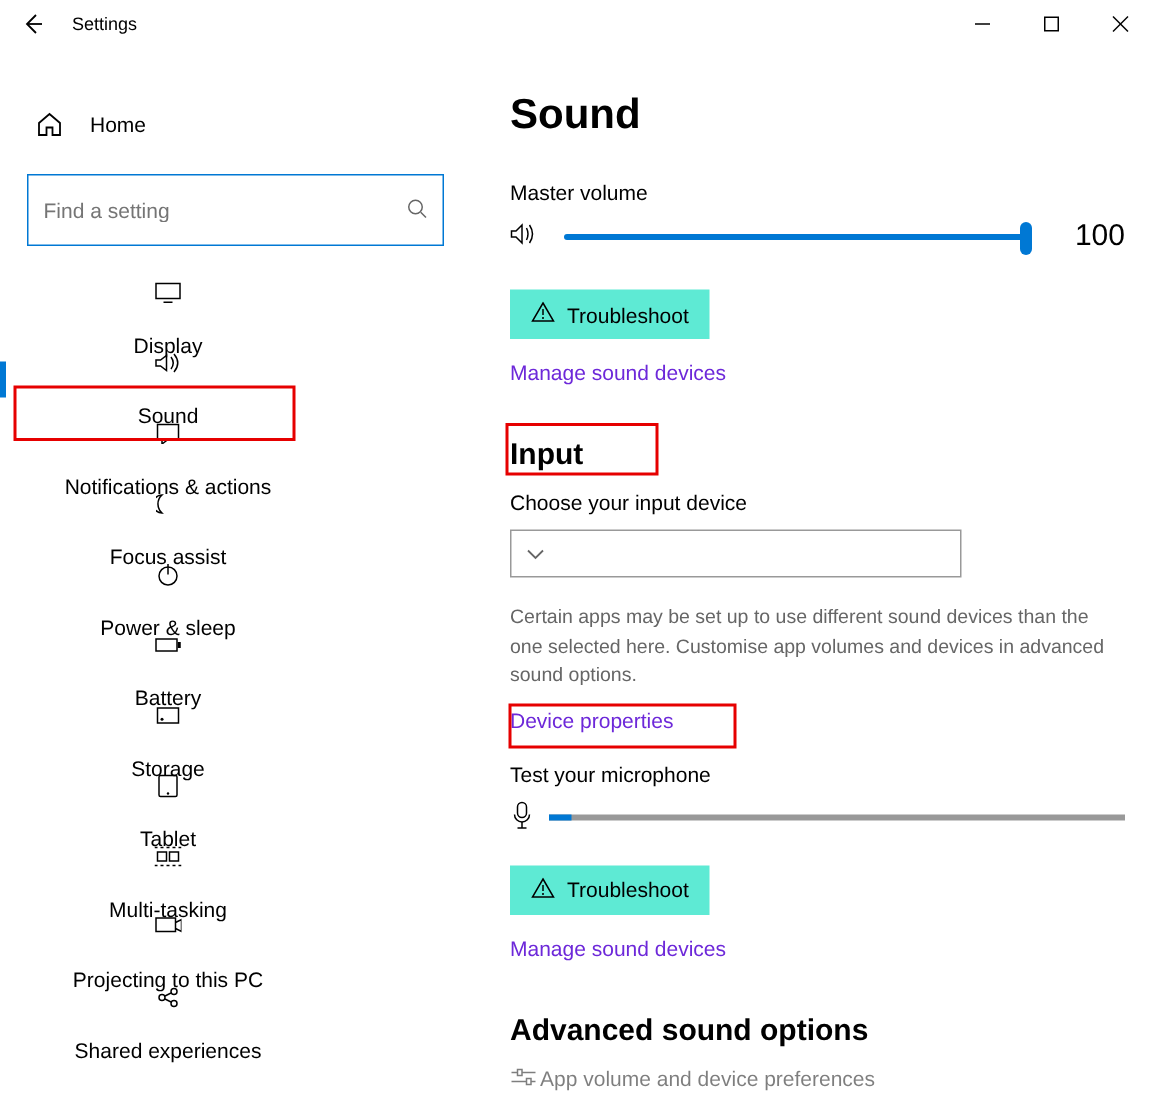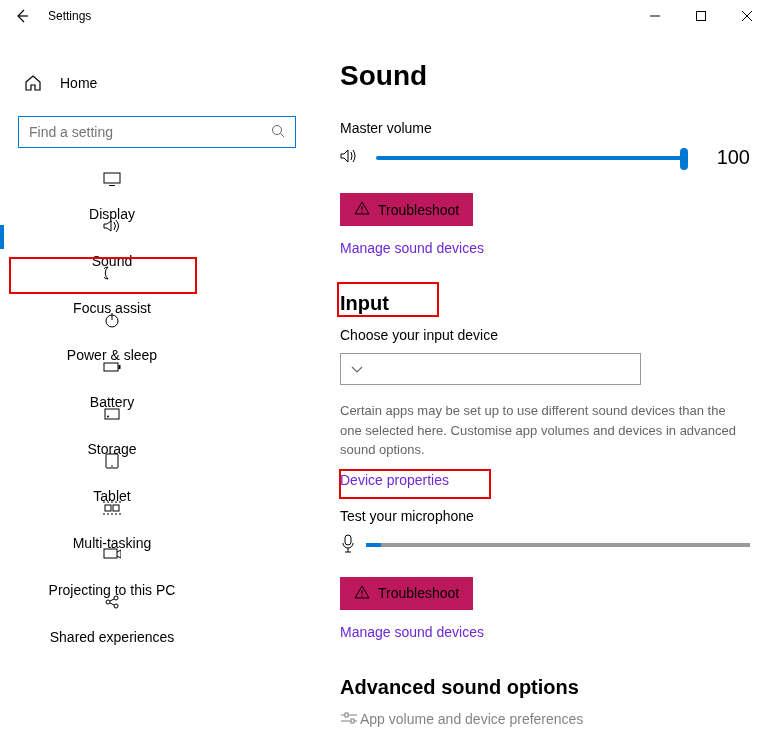--- a/index.html
+++ b/index.html
@@ -5,35 +5,35 @@
     * { box-sizing: border-box; margin: 0; padding: 0; font-family: "Segoe UI", Arial, sans-serif; }
     body { width: 770px; height: 737px; overflow: hidden; background: #fff; color: #000; font-size: 14px; position: relative; }
     .titlebar { display: flex; align-items: center; height: 32px; }
     .back-btn { width: 44px; height: 32px; display: flex; align-items: center; justify-content: center; }
     .app-title { font-size: 12px; padding-left: 4px; }
     .win-controls { position: absolute; right: 0; top: 0; display: flex; }
     .win-btn { width: 46px; height: 32px; display: flex; align-items: center; justify-content: center; }
     .columns { display: flex; height: calc(100% - 32px); }
     .sidebar { width: 310px; padding-left: 18px; padding-top: 32px; }
     .home-row { display: flex; align-items: center; height: 38px; gap: 18px; padding-left: 6px; margin-bottom: 14px; }
-    .search-box { width: 278px; height: 32px; border: 1px solid #0078d4; display: flex; align-items: center; padding: 0 10px; margin-bottom: 22px; }
+    .search-box { width: 278px; height: 48px; border: 1px solid #0078d4; display: flex; align-items: center; padding: 0 10px; margin-bottom: 22px; }
     .search-input { flex: 1; border: none; outline: none; font-size: 14px; color: #666; }
     .cat-title { font-weight: 600; font-size: 14px; margin-bottom: 28px; padding-left: 4px; }
     .nav-item { display: flex; align-items: center; height: 40px; gap: 18px; padding-left: 6px; margin-bottom: 7px; cursor: pointer; position: relative; width: 182px; flex-direction: column; }
     .nav-item.selected::before { content: ''; position: absolute; left: -18px; top: 8px; bottom: 8px; width: 4px; background: #0078d4; }
     .nav-icon { width: 18px; height: 18px; display: flex; align-items: center; justify-content: center; flex-shrink: 0; }
     .main { flex: 1; padding: 28px 20px 0 30px; overflow-y: hidden; position: relative; }
     .h1 { font-size: 28px; font-weight: 600; margin-bottom: 28px; }
     .h2 { font-size: 20px; font-weight: 600; margin-bottom: 12px; }
     .label { font-size: 14px; margin-bottom: 10px; }
     .slider-row { display: flex; align-items: center; gap: 16px; margin-bottom: 24px; }
     .slider-track { position: relative; flex: 1; height: 4px; background: #0078d4; border-radius: 2px; }
     .slider-thumb { position: absolute; right: -4px; top: -8px; width: 8px; height: 22px; background: #0078d4; border-radius: 4px; }
     .slider-val { font-size: 20px; width: 50px; text-align: right; }
-    .btn-gray { display: inline-flex; align-items: center; gap: 8px; background: #be185d; border: none; padding: 8px 14px; font-size: 14px; margin-bottom: 14px; cursor: pointer; }
+    .btn-gray { display: inline-flex; align-items: center; gap: 8px; background: #5eead4; border: none; padding: 8px 14px; font-size: 14px; margin-bottom: 14px; cursor: pointer; }
     .link { color: #6d28d9; font-size: 14px; display: block; cursor: pointer; }
     .section-gap { margin-top: 36px; }
     .dropdown { width: 301px; height: 32px; border: 1px solid #999; display: flex; align-items: center; padding: 0 10px; margin-bottom: 16px; cursor: pointer; }
     .dropdown-text { flex: 1; overflow: hidden; text-overflow: ellipsis; white-space: nowrap; font-size: 14px; }
     .desc { color: #666; font-size: 13px; line-height: 1.5; margin-bottom: 12px; max-width: 410px; }
     .mic-row { display: flex; align-items: center; gap: 10px; margin-bottom: 20px; margin-top: 6px; }
     .mic-meter { flex: 1; height: 4px; background: #999; position: relative; }
     .mic-meter-fill { position: absolute; left: 0; top: 0; bottom: 0; width: 4%; background: #0078d4; }
     .annot { position: absolute; border: 2.5px solid #e60000; pointer-events: none; z-index: 50; }
   </style>
@@ -100,20 +100,29 @@
           <svg width="18" height="14" viewBox="0 0 18 14">
             <path d="M1 5 L4 5 L8 2 L8 12 L4 9 L1 9 Z" fill="none" stroke="#000"></path>
             <path d="M11 3 Q14 7 11 11" fill="none" stroke="#000"></path>
             <path d="M13 1 Q18 7 13 13" fill="none" stroke="#000"></path>
           </svg>
         </span>
       <span>Sound</span>
     </div>
     <div class="nav-item">
       <span class="nav-icon">
+          <svg width="16" height="14" viewBox="0 0 16 14">
+            <rect x="1" y="1" width="14" height="10" fill="none" stroke="#000"></rect>
+            <path d="M4 11 L4 14 L8 11" fill="none" stroke="#000"></path>
+          </svg>
+        </span>
+      <span>Notifications &amp; actions</span>
+    </div>
+    <div class="nav-item">
+      <span class="nav-icon">
           <svg width="16" height="16" viewBox="0 0 16 16">
             <path d="M4 2 A6 6 0 0 0 4 14 A8 8 0 0 1 4 2 Z" fill="none" stroke="#000"></path>
           </svg>
         </span>
       <span>Focus assist</span>
     </div>
     <div class="nav-item">
       <span class="nav-icon">
           <svg width="16" height="16" viewBox="0 0 16 16">
             <circle cx="8" cy="9" r="6" fill="none" stroke="#000"></circle>

